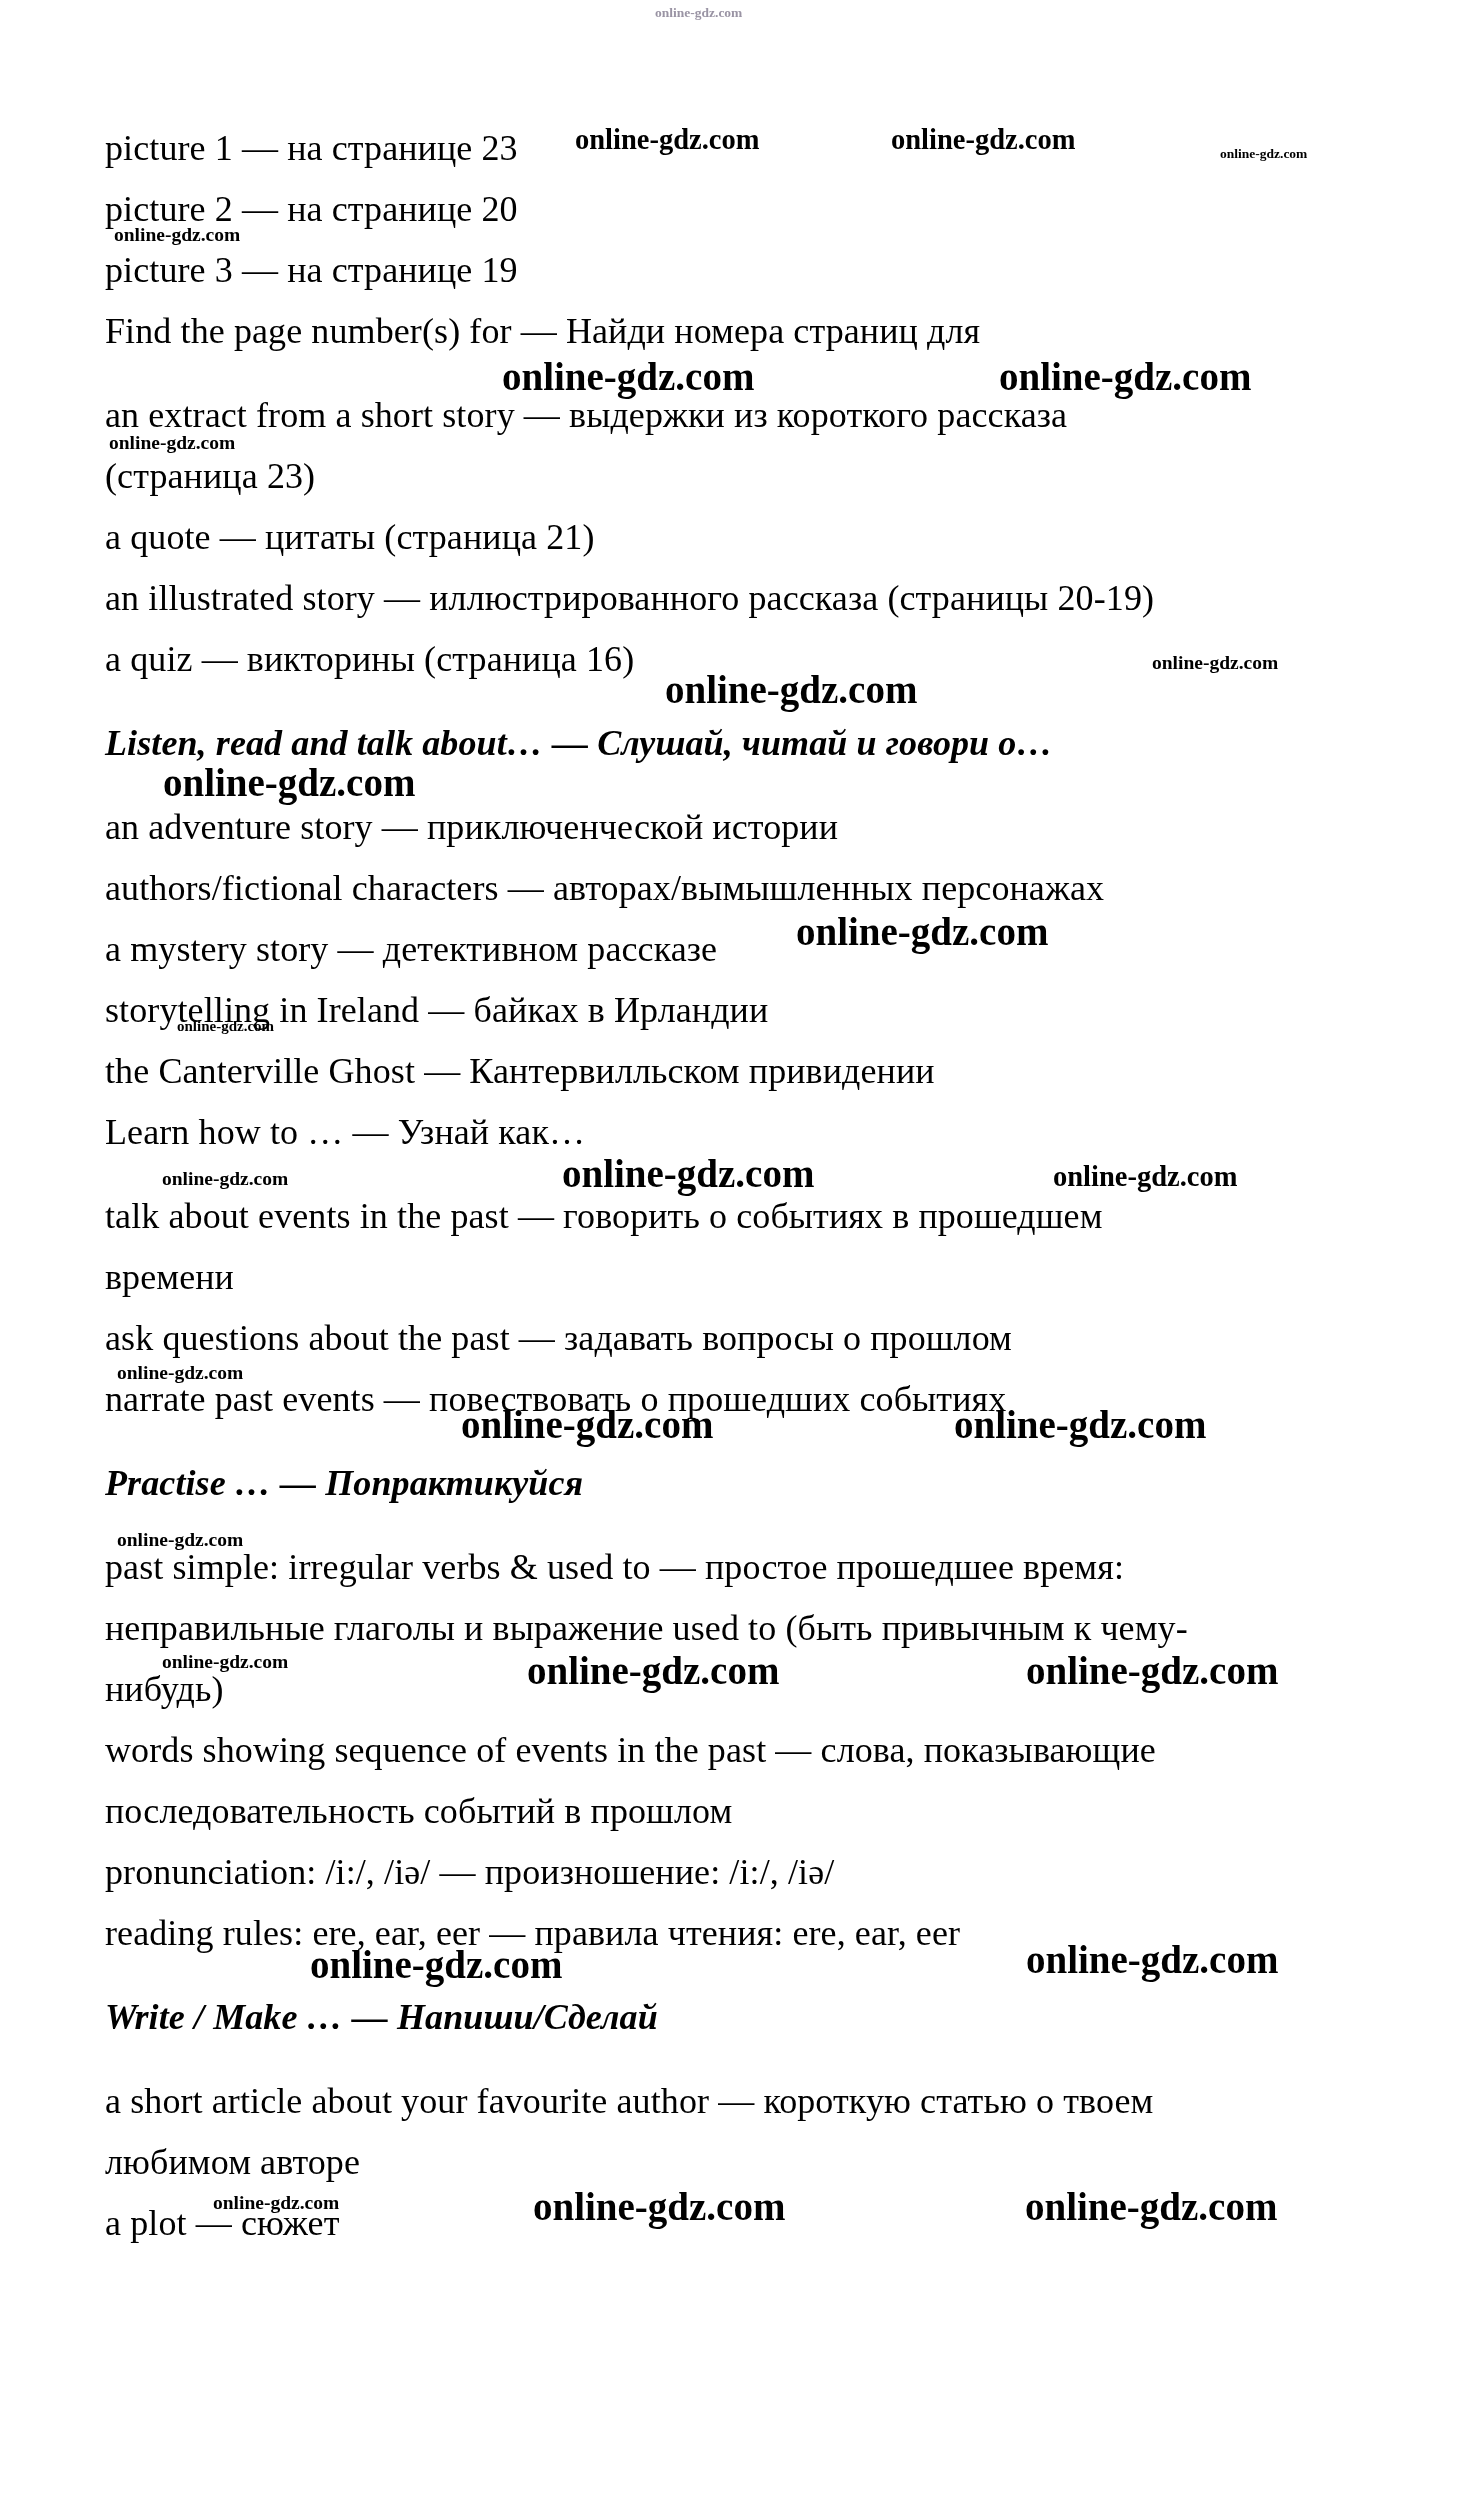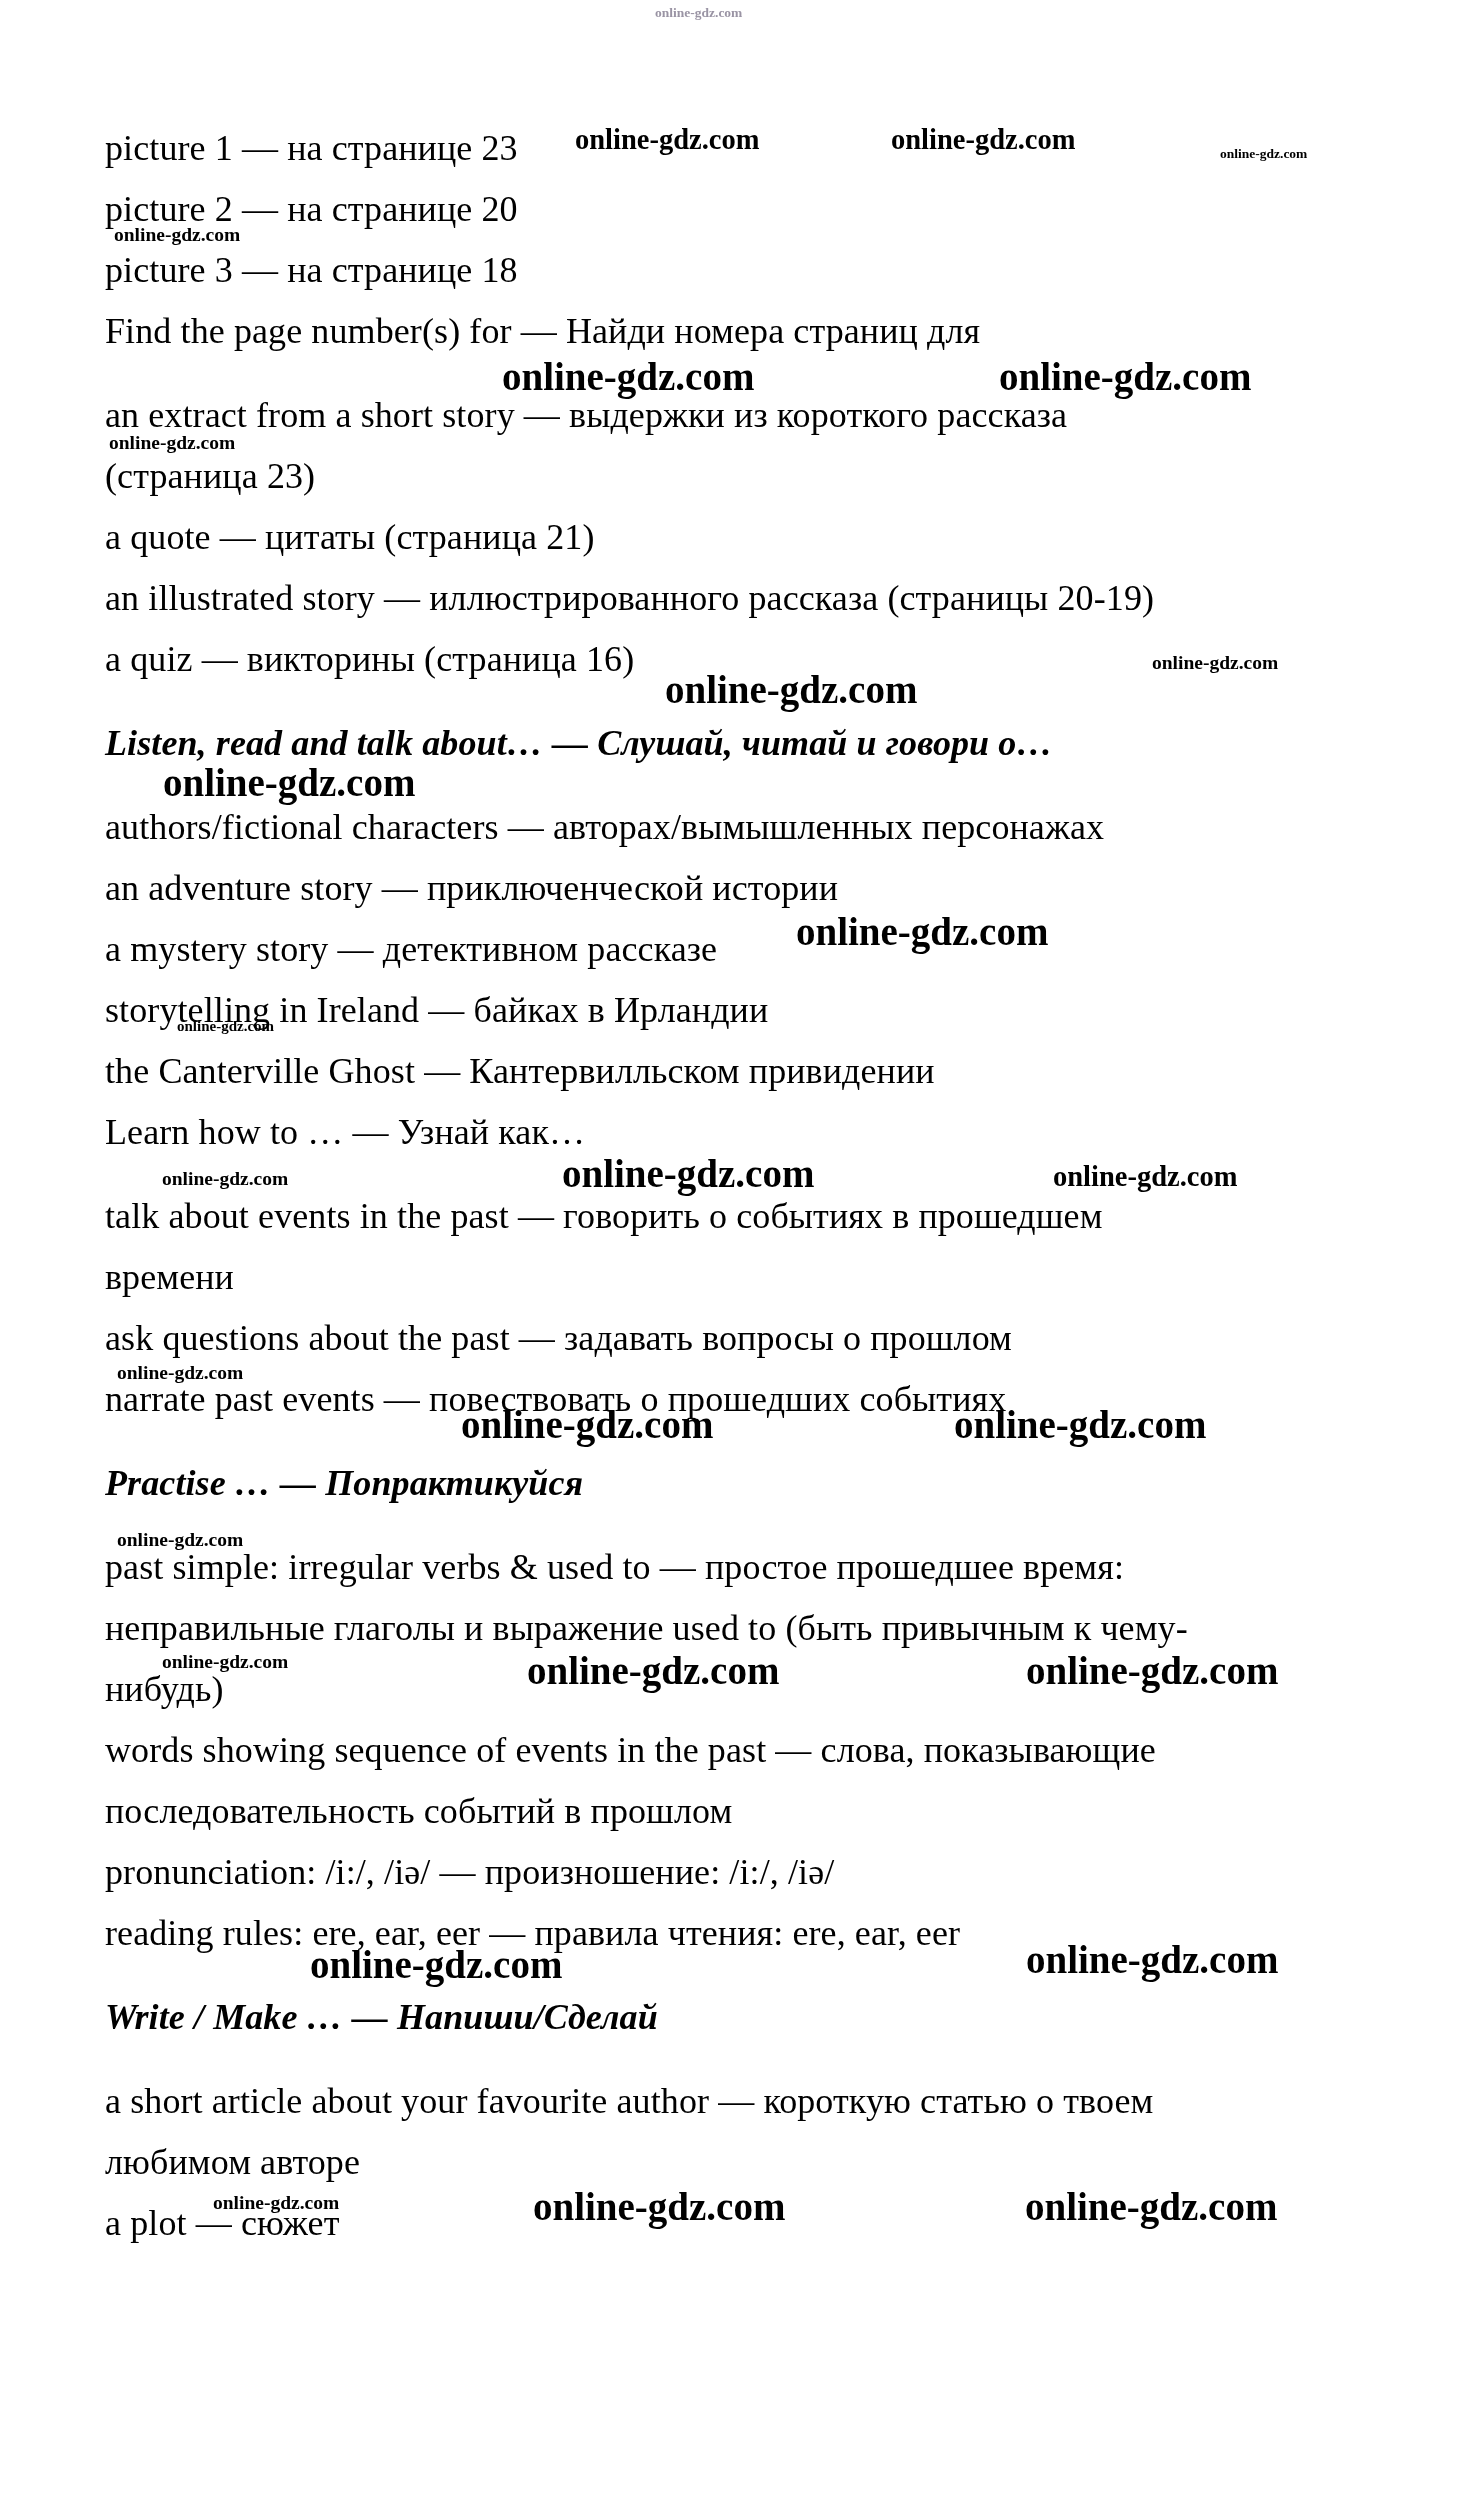--- a/index.html
+++ b/index.html
@@ -37,39 +37,39 @@
 </head>
 <body>
 
 <div class="page">
 
   <div class="doc">
 
     <div class="block">
       <div class="line">picture 1 — на странице 23</div>
       <div class="line">picture 2 — на странице 20</div>
-      <div class="line">picture 3 — на странице 18</div>
+      <div class="line">picture 3 — на странице 19</div>
       <div class="line">Find the page number(s) for — Найди номера страниц для</div>
     </div>
 
     <div class="block">
       <div class="line">an extract from a short story — выдержки из короткого рассказа</div>
       <div class="line">(страница 23)</div>
       <div class="line">a quote — цитаты (страница 21)</div>
       <div class="line">an illustrated story — иллюстрированного рассказа (страницы 20-19)</div>
       <div class="line">a quiz — викторины (страница 16)</div>
     </div>
 
     <div class="block bold">
       <div class="line">Listen, read and talk about… — Слушай, читай и говори о…</div>
     </div>
 
     <div class="block">
+      <div class="line">an adventure story — приключенческой истории</div>
       <div class="line">authors/fictional characters — авторах/вымышленных персонажах</div>
-      <div class="line">an adventure story — приключенческой истории</div>
       <div class="line">a mystery story — детективном рассказе</div>
       <div class="line">storytelling in Ireland — байках в Ирландии</div>
       <div class="line">the Canterville Ghost — Кантервилльском привидении</div>
       <div class="line">Learn how to … — Узнай как…</div>
     </div>
 
     <div class="block">
       <div class="line">talk about events in the past — говорить о событиях в прошедшем</div>
       <div class="line">времени</div>
       <div class="line">ask questions about the past — задавать вопросы о прошлом</div>

